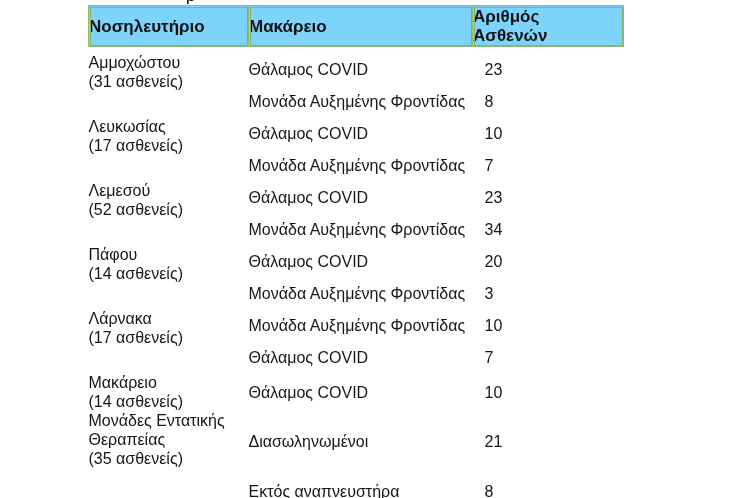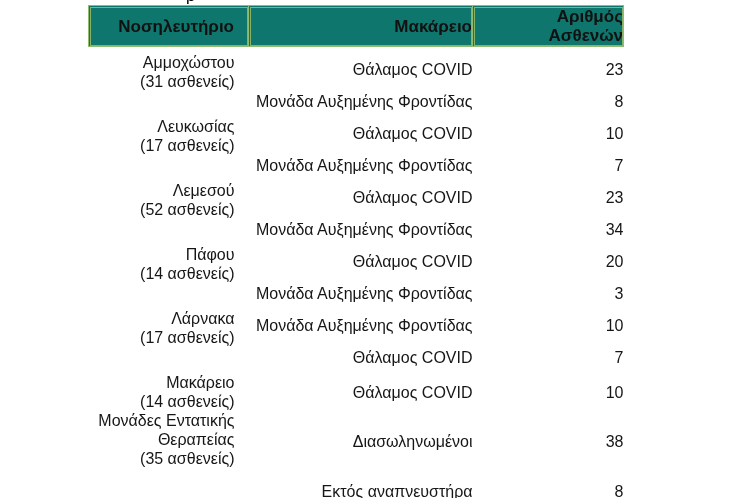--- a/index.html
+++ b/index.html
@@ -35,39 +35,39 @@
     border-collapse: collapse;
     table-layout: fixed;
     font-size: 16px;
     line-height: 19px;
   }
   col.c1 { width: 160px; }
   col.c2 { width: 224px; }
   col.c3 { width: 151px; }
 
   thead th {
-    background: #0f766e;
+    background: #7dd3fc;
     border: 1px solid #8fbc72;
     outline: 1px solid #87b367;
     outline-offset: -2px;
     font-size: 17px;
     font-weight: bold;
     color: #111;
     height: 40px;
-    text-align: right;
+    text-align: left;
     vertical-align: middle;
     padding: 0;
   }
   thead th.multiline { white-space: pre-line; line-height: 19px; }
   th.h-hospital { padding-right: 14px; }
 
   tr.spacer td { height: 6px; padding: 0; border: none; }
 
   tbody td {
-    text-align: right;
+    text-align: left;
     vertical-align: middle;
     padding: 0;
     border: none;
     color: #161616;
   }
   tr.r-std  td { height: 32px; }
   tr.r-mak  td { height: 36px; }
   tr.r-icu  td { height: 60px; }
   tr.r-last td { height: 40px; }
 
@@ -165,21 +165,21 @@
 (14 ασθενείς)</td>
         <td class="col-ward">Θάλαμος COVID</td>
         <td class="col-count">10</td>
       </tr>
 
       <tr class="r-icu">
         <td class="col-hospital" rowspan="2">Μονάδες Εντατικής
 Θεραπείας
 (35 ασθενείς)</td>
         <td class="col-ward">Διασωληνωμένοι</td>
-        <td class="col-count">38</td>
+        <td class="col-count">21</td>
       </tr>
       <tr class="r-last">
         <td class="col-ward">Εκτός αναπνευστήρα</td>
         <td class="col-count">8</td>
       </tr>
     </tbody>
   </table>
 </div>
 
 </body></html>

